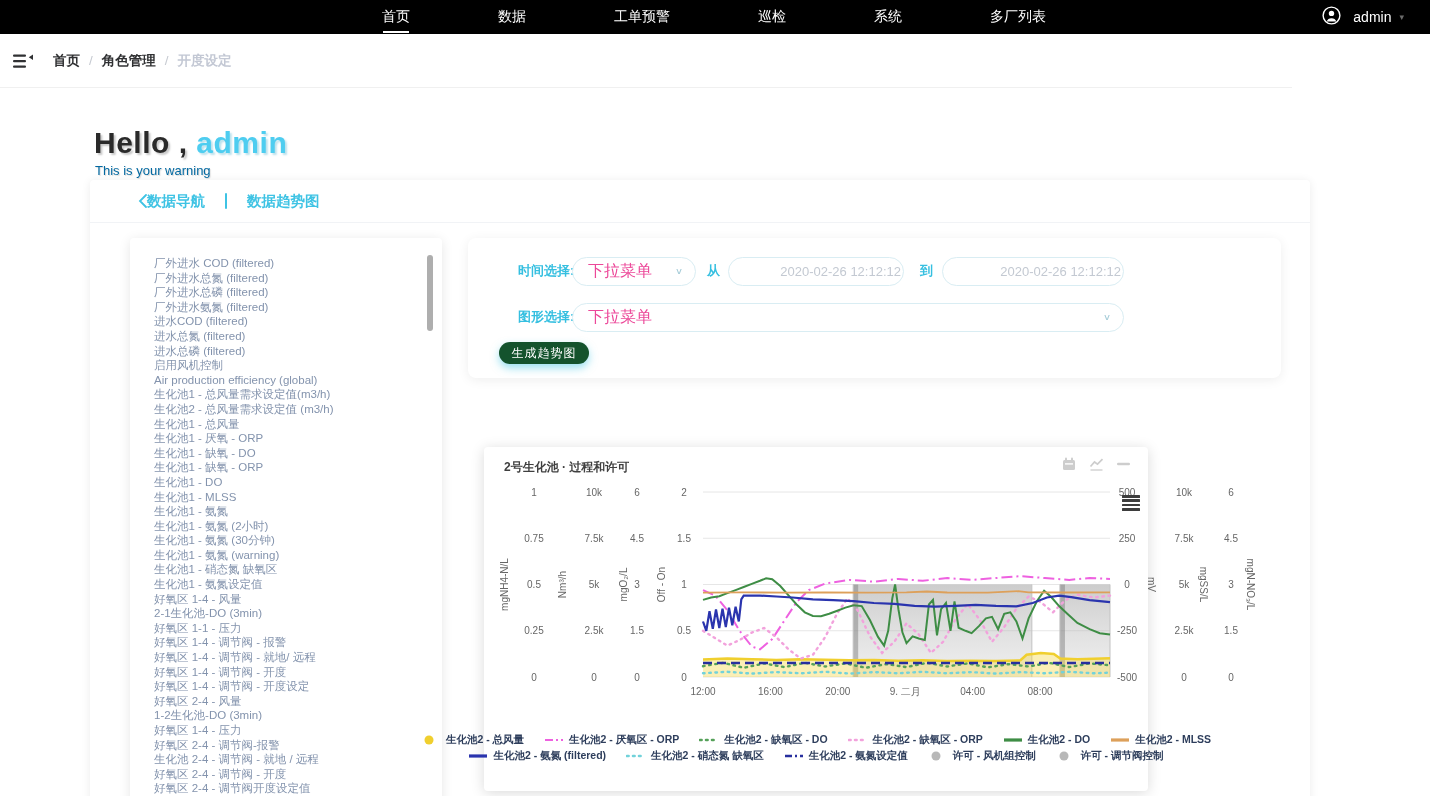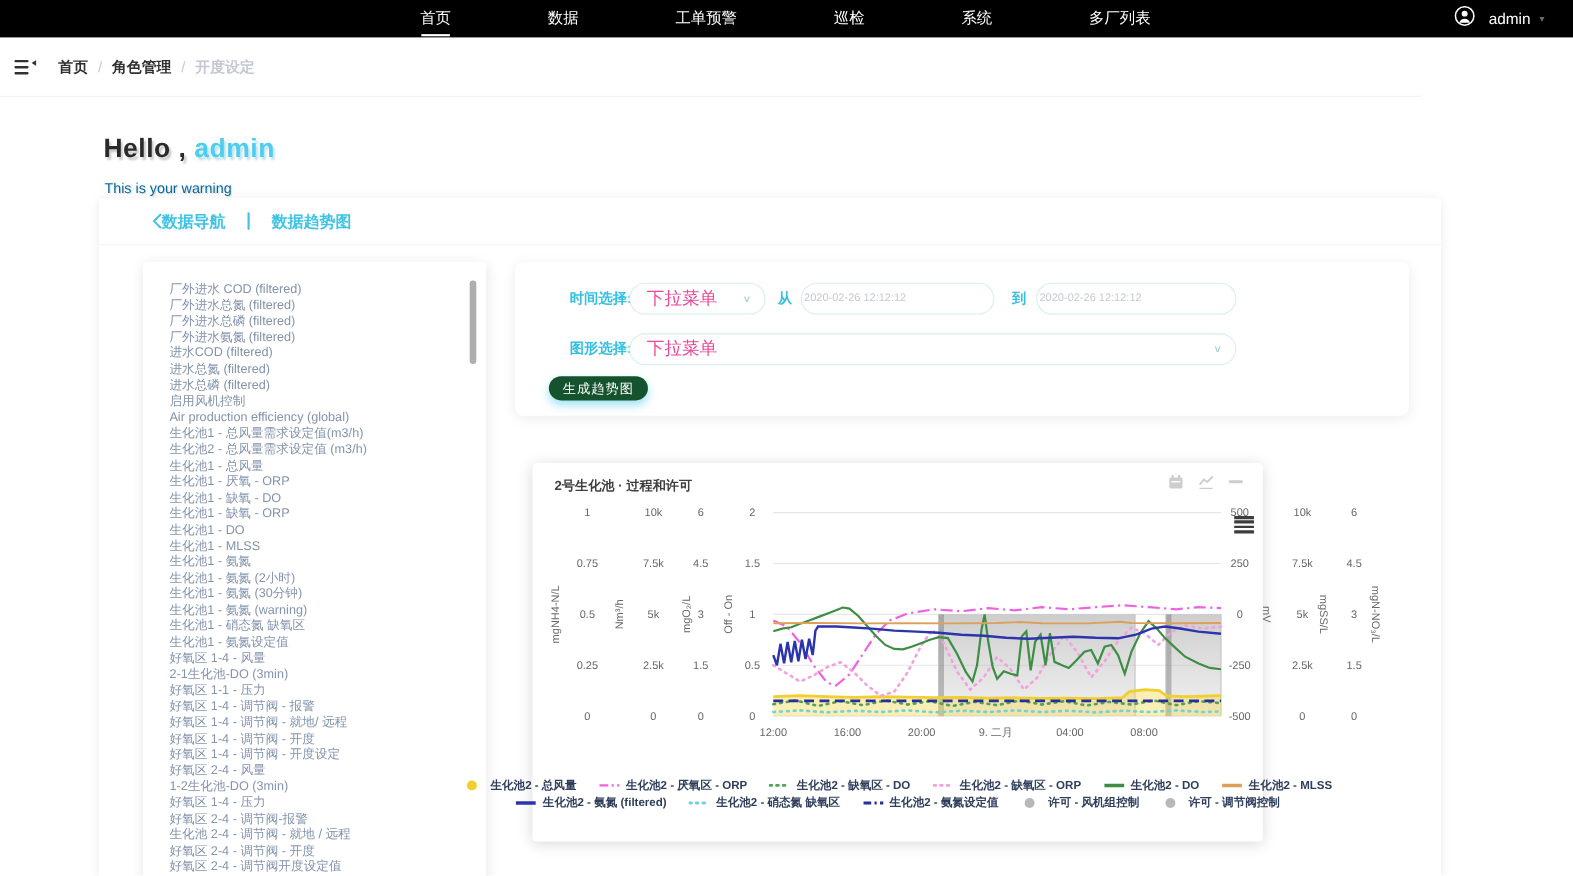--- a/index.html
+++ b/index.html
@@ -20,21 +20,21 @@
   
   .breadcrumb-row{position:absolute;left:0;top:34px;width:1292px;height:53px;
        border-bottom:1px solid #f0f0f0;display:flex;align-items:center;}
   .collapse-btn{margin-left:13px;cursor:pointer;display:flex;align-items:center;}
   .breadcrumb{margin-left:20px;font-size:13.5px;font-weight:700;color:#303133;display:flex;align-items:center;}
   .crumb{cursor:pointer;}
   .crumb.current{color:#c3c8d4;cursor:default;}
   .crumb-sep{color:#c6cad1;margin:0 9px;font-weight:400;}
 
   
-  .hello{position:absolute;left:94px;top:106px;font-size:24px;font-weight:800;color:#2a2a2a;
+  .hello{position:absolute;left:94px;top:106px;font-size:30px;font-weight:800;color:#2a2a2a;
        letter-spacing:.5px;text-shadow:2px 2px 2px rgba(0,0,0,.22);}
   .hello .accent{color:#4ecdf0;text-shadow:2px 2px 2px rgba(60,170,200,.35);}
   .subtitle{position:absolute;left:95px;top:150px;font-size:13px;color:#0369a1;
        text-shadow:1px 1px 1px rgba(0,0,0,.15);}
 
   
   .outer-card{position:absolute;left:90px;top:180px;width:1220px;height:660px;background:#fff;
        border-radius:4px;box-shadow:0 1px 10px rgba(0,0,0,.08);}
   .tabs-row{position:absolute;left:0;top:0;width:100%;height:42px;border-bottom:1px solid #f1f3f6;
        display:flex;align-items:center;color:#3ec3e4;font-size:14.5px;font-weight:700;}
@@ -52,36 +52,36 @@
        background:#aeaeae;cursor:pointer;}
 
   
   .form-card{position:absolute;left:378px;top:58px;width:813px;height:140px;background:#fff;
        border-radius:8px;box-shadow:0 2px 12px rgba(0,0,0,.07);}
   .f-label{position:absolute;font-size:13px;font-weight:700;color:#35bfe0;line-height:30px;white-space:nowrap;}
   .pill{position:absolute;height:27px;border:1.5px solid #d9edf3;border-radius:15px;background:#fff;
        display:flex;align-items:center;cursor:pointer;}
   .pill-text{margin-left:15px;font-size:16px;color:#ec4899;}
   .pill-chev{position:absolute;right:12px;color:#a6ccd8;font-size:11px;transform:scaleY(.8);}
-  .pill input{border:none;outline:none;width:100%;text-align:left;font-size:10px;color:#c3c9d2;
+  .pill input{border:none;outline:none;width:100%;text-align:right;font-size:13px;color:#c3c9d2;
        background:transparent;font-family:inherit;}
   #lbl-time{left:50px;top:18px;}
   #select-time{left:104px;top:19px;width:122px;}
   #lbl-from{left:239px;top:18px;}
   #input-from{left:260px;top:19px;width:174px;}
   #lbl-to{left:452px;top:18px;}
   #input-to{left:474px;top:19px;width:180px;}
   #lbl-graph{left:50px;top:64px;}
   #select-graph{left:104px;top:65px;width:550px;}
   .gen-btn{position:absolute;left:31px;top:104px;width:90px;height:22px;border-radius:12px;
        background:#14532d;color:#fff;font-size:12px;display:flex;align-items:center;justify-content:center;
        box-shadow:0 4px 9px rgba(53,195,227,.5);cursor:pointer;letter-spacing:1px;}
 
   
-  .chart-card{position:absolute;left:394px;top:241px;width:664px;height:344px;background:#fff;
+  .chart-card{position:absolute;left:394px;top:267px;width:664px;height:344px;background:#fff;
        border-radius:4px;box-shadow:0 2px 14px rgba(0,0,0,.15);}
   .chart-title{position:absolute;left:20px;top:12px;font-size:12px;font-weight:700;color:#3f3f3f;}
   .chart-toolbar{position:absolute;right:18px;top:10px;display:flex;gap:13px;align-items:center;}
   .chart-toolbar span{cursor:pointer;display:flex;align-items:center;}
   #chart-svg{position:absolute;left:0;top:32px;}
   .chart-menu{position:absolute;right:8px;top:48px;width:18px;cursor:pointer;}
   .chart-menu div{height:2.6px;background:#3d3d3d;margin-bottom:1.8px;border-radius:.5px;}
   .legend{position:absolute;left:0;top:286px;width:100%;display:flex;flex-direction:column;
        gap:2px;}
   .legend-row{display:flex;gap:20px;justify-content:center;}

